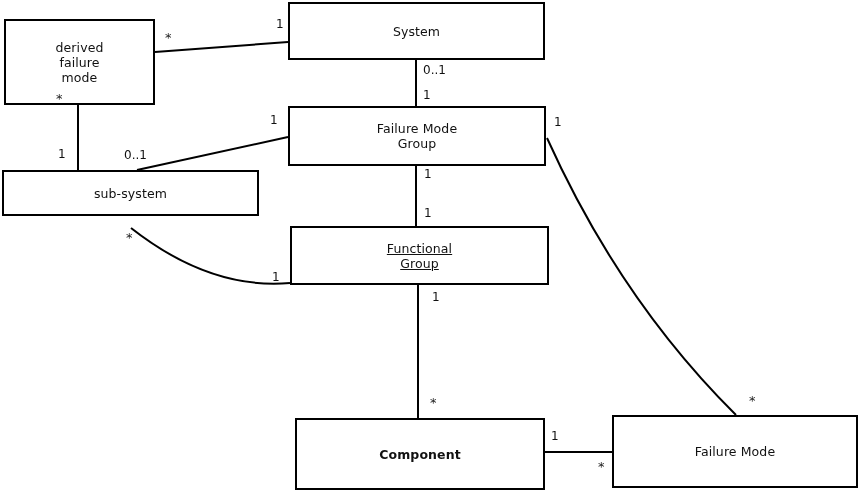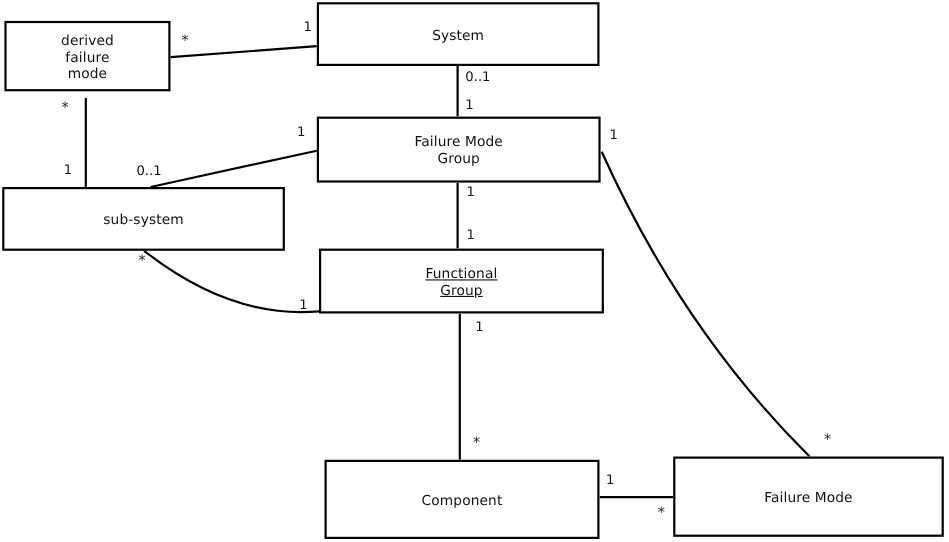--- a/index.html
+++ b/index.html
@@ -72,38 +72,38 @@
       <path d="M 131 228 Q 210 290 290 283" fill="none" stroke="#000000" stroke-width="2" stroke-linecap="butt"></path>
       <path d="M 418 285 L 418 418" fill="none" stroke="#000000" stroke-width="2" stroke-linecap="butt"></path>
       <path d="M 545 452 L 612 452" fill="none" stroke="#000000" stroke-width="2" stroke-linecap="butt"></path>
       <path d="M 547 138 Q 620 300 736 415" fill="none" stroke="#000000" stroke-width="2" stroke-linecap="butt"></path>
     </svg>
 
   <div id="node-layer">
       <div class="uml-box" style="left: 288px; top: 2px; width: 257px; height: 58px; border-color: rgb(0, 0, 0);">
         <div class="uml-box-label" style="color: rgb(17, 17, 17);">System</div>
       </div>
-      <div class="uml-box" style="left: 4px; top: 19px; width: 151px; height: 64px; border-color: rgb(0, 0, 0); align-items: center;">
+      <div class="uml-box" style="left: 4px; top: 19px; width: 151px; height: 86px; border-color: rgb(0, 0, 0); align-items: center;">
         <div class="uml-box-label" style="color: rgb(17, 17, 17);">derived
 failure
 mode</div>
       </div>
       <div class="uml-box" style="left: 288px; top: 106px; width: 258px; height: 60px; border-color: rgb(0, 0, 0);">
         <div class="uml-box-label" style="color: rgb(17, 17, 17);">Failure Mode
 Group</div>
       </div>
-      <div class="uml-box" style="left: 2px; top: 170px; width: 257px; height: 58px; border-color: rgb(0, 0, 0);">
+      <div class="uml-box" style="left: 2px; top: 170px; width: 257px; height: 46px; border-color: rgb(0, 0, 0);">
         <div class="uml-box-label" style="color: rgb(17, 17, 17);">sub-system</div>
       </div>
       <div class="uml-box" style="left: 290px; top: 226px; width: 259px; height: 59px; border-color: rgb(0, 0, 0);">
         <div class="uml-box-label" style="color: rgb(17, 17, 17); text-decoration: underline;">Functional
 Group</div>
       </div>
       <div class="uml-box" style="left: 295px; top: 418px; width: 250px; height: 72px; border-color: rgb(0, 0, 0);">
-        <div class="uml-box-label" style="color: rgb(17, 17, 17);">Component</div>
+        <div class="uml-box-label" style="color: rgb(17, 17, 17); font-weight: bold;">Component</div>
       </div>
       <div class="uml-box" style="left: 612px; top: 415px; width: 246px; height: 73px; border-color: rgb(0, 0, 0);">
         <div class="uml-box-label" style="color: rgb(17, 17, 17);">Failure Mode</div>
       </div>
     </div>
   <div id="mult-layer">
       <span class="mult-star" style="left: 165px; top: 31px;">*</span>
       <span class="mult" style="left: 276px; top: 18px;">1</span>
       <span class="mult" style="left: 423px; top: 64px;">0..1</span>
       <span class="mult" style="left: 423px; top: 89px;">1</span>

